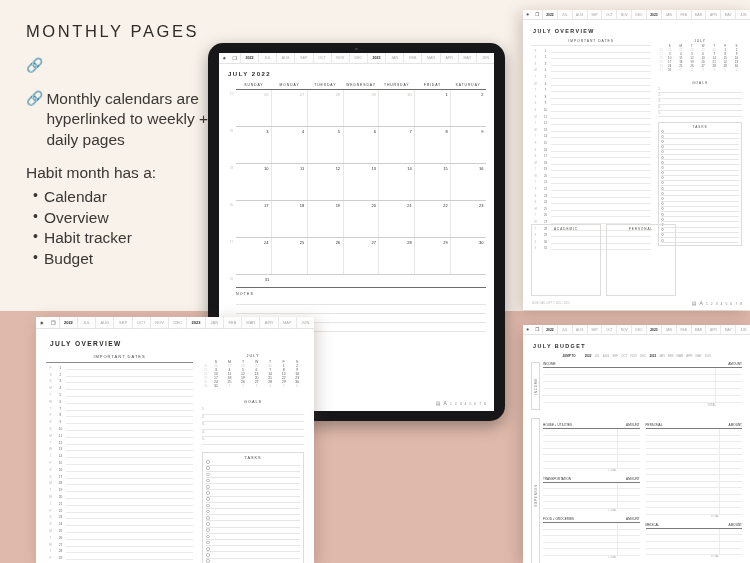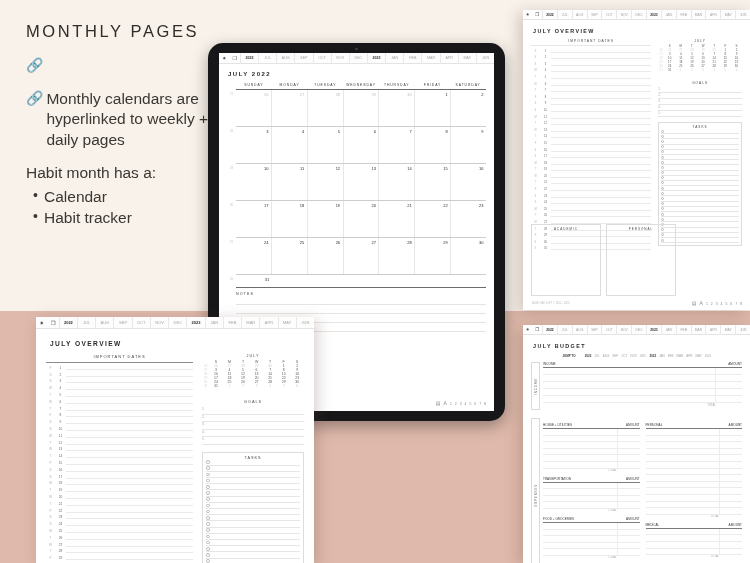--- a/index.html
+++ b/index.html
@@ -103,21 +103,23 @@
   </div>
 
   <div class="para">
     <span class="lnk">🔗</span>
     <span>Monthly calendars are hyperlinked to weekly + daily pages</span>
   </div>
 
   <div class="sub">Habit month has a:</div>
   <ul class="bullets">
     <li>Calendar</li>
+    <li>Overview</li>
     <li>Habit tracker</li>
+    <li>Budget</li>
   </ul>
 </div>
 
 <div id="tablet">
   <div class="cam"></div>
   <div id="tabscreen">
 
     <div class="tabbar" id="tb-tablet" style="height:11px;font-size:3.6px;">
         <div class="ic" style="width: 10.45px; font-size: 4.95px;">✷</div>
         <div class="ic" style="width: 10.45px; font-size: 4.95px;">❐</div>

